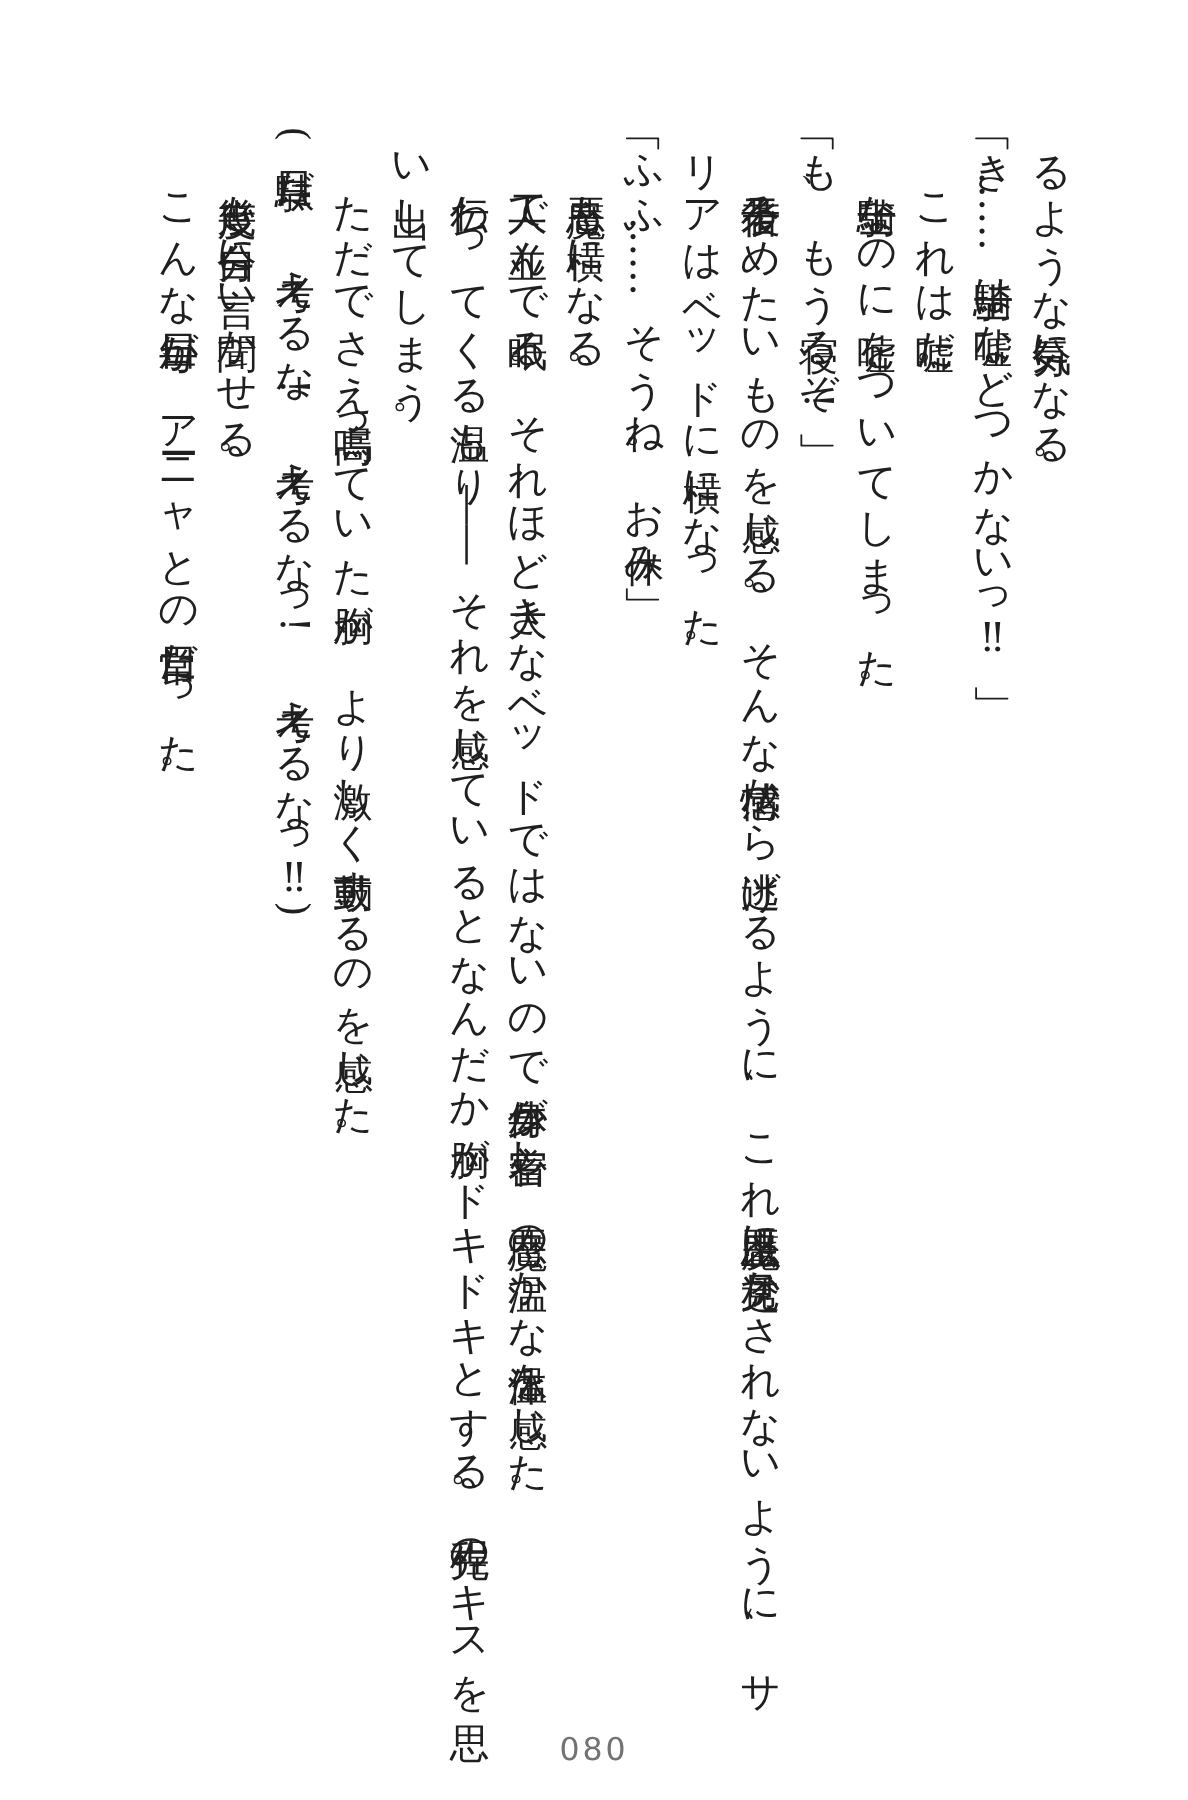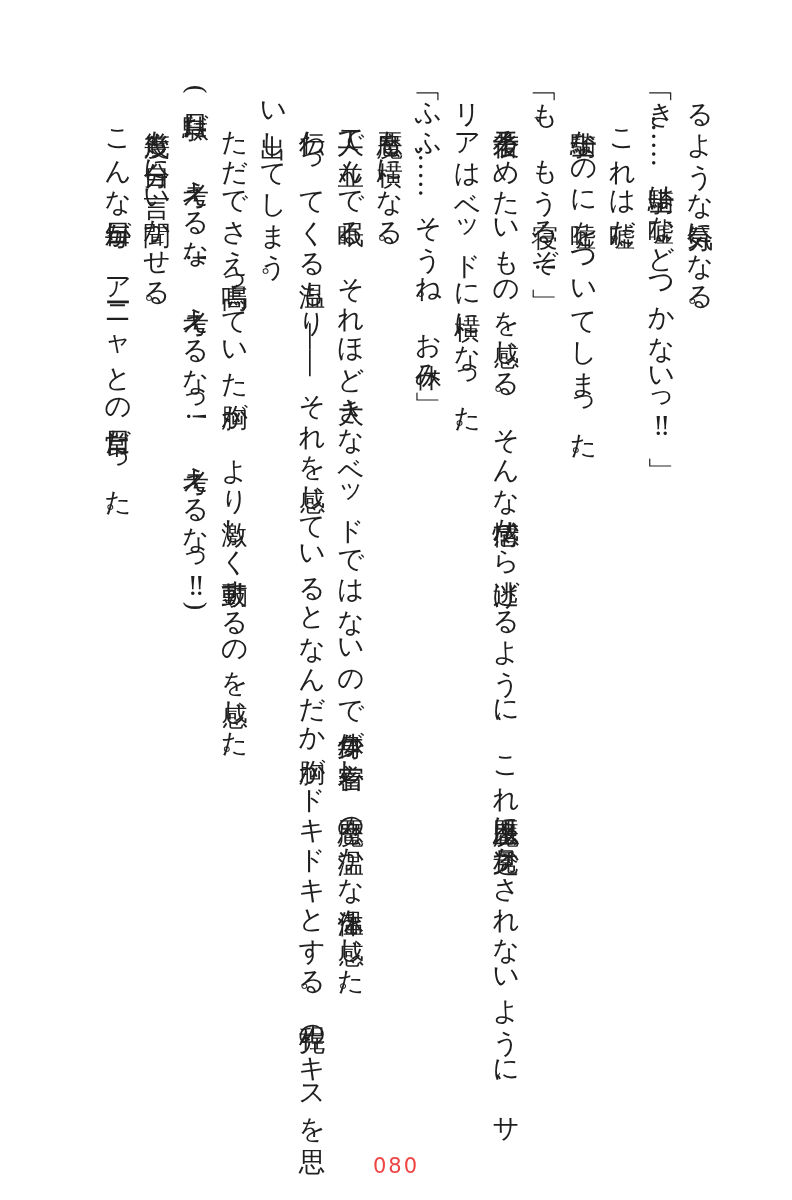--- a/index.html
+++ b/index.html
@@ -37,21 +37,21 @@
   }
   .page-number {
     position: absolute;
     left: 0;
     right: 0;
     bottom: 22px;
     text-align: center;
     font-family: "DejaVu Sans", "Liberation Sans", sans-serif;
     font-size: 21px;
     letter-spacing: 2px;
-    color: #ef4444;
+    color: #737373;
   }
 </style>
 </head>
 <body>
 
 <div class="page">
 
   <main class="text-block">
     <p>るような気分になる。</p>
     <p>「き……騎士は嘘などつかないっ‼」</p>

